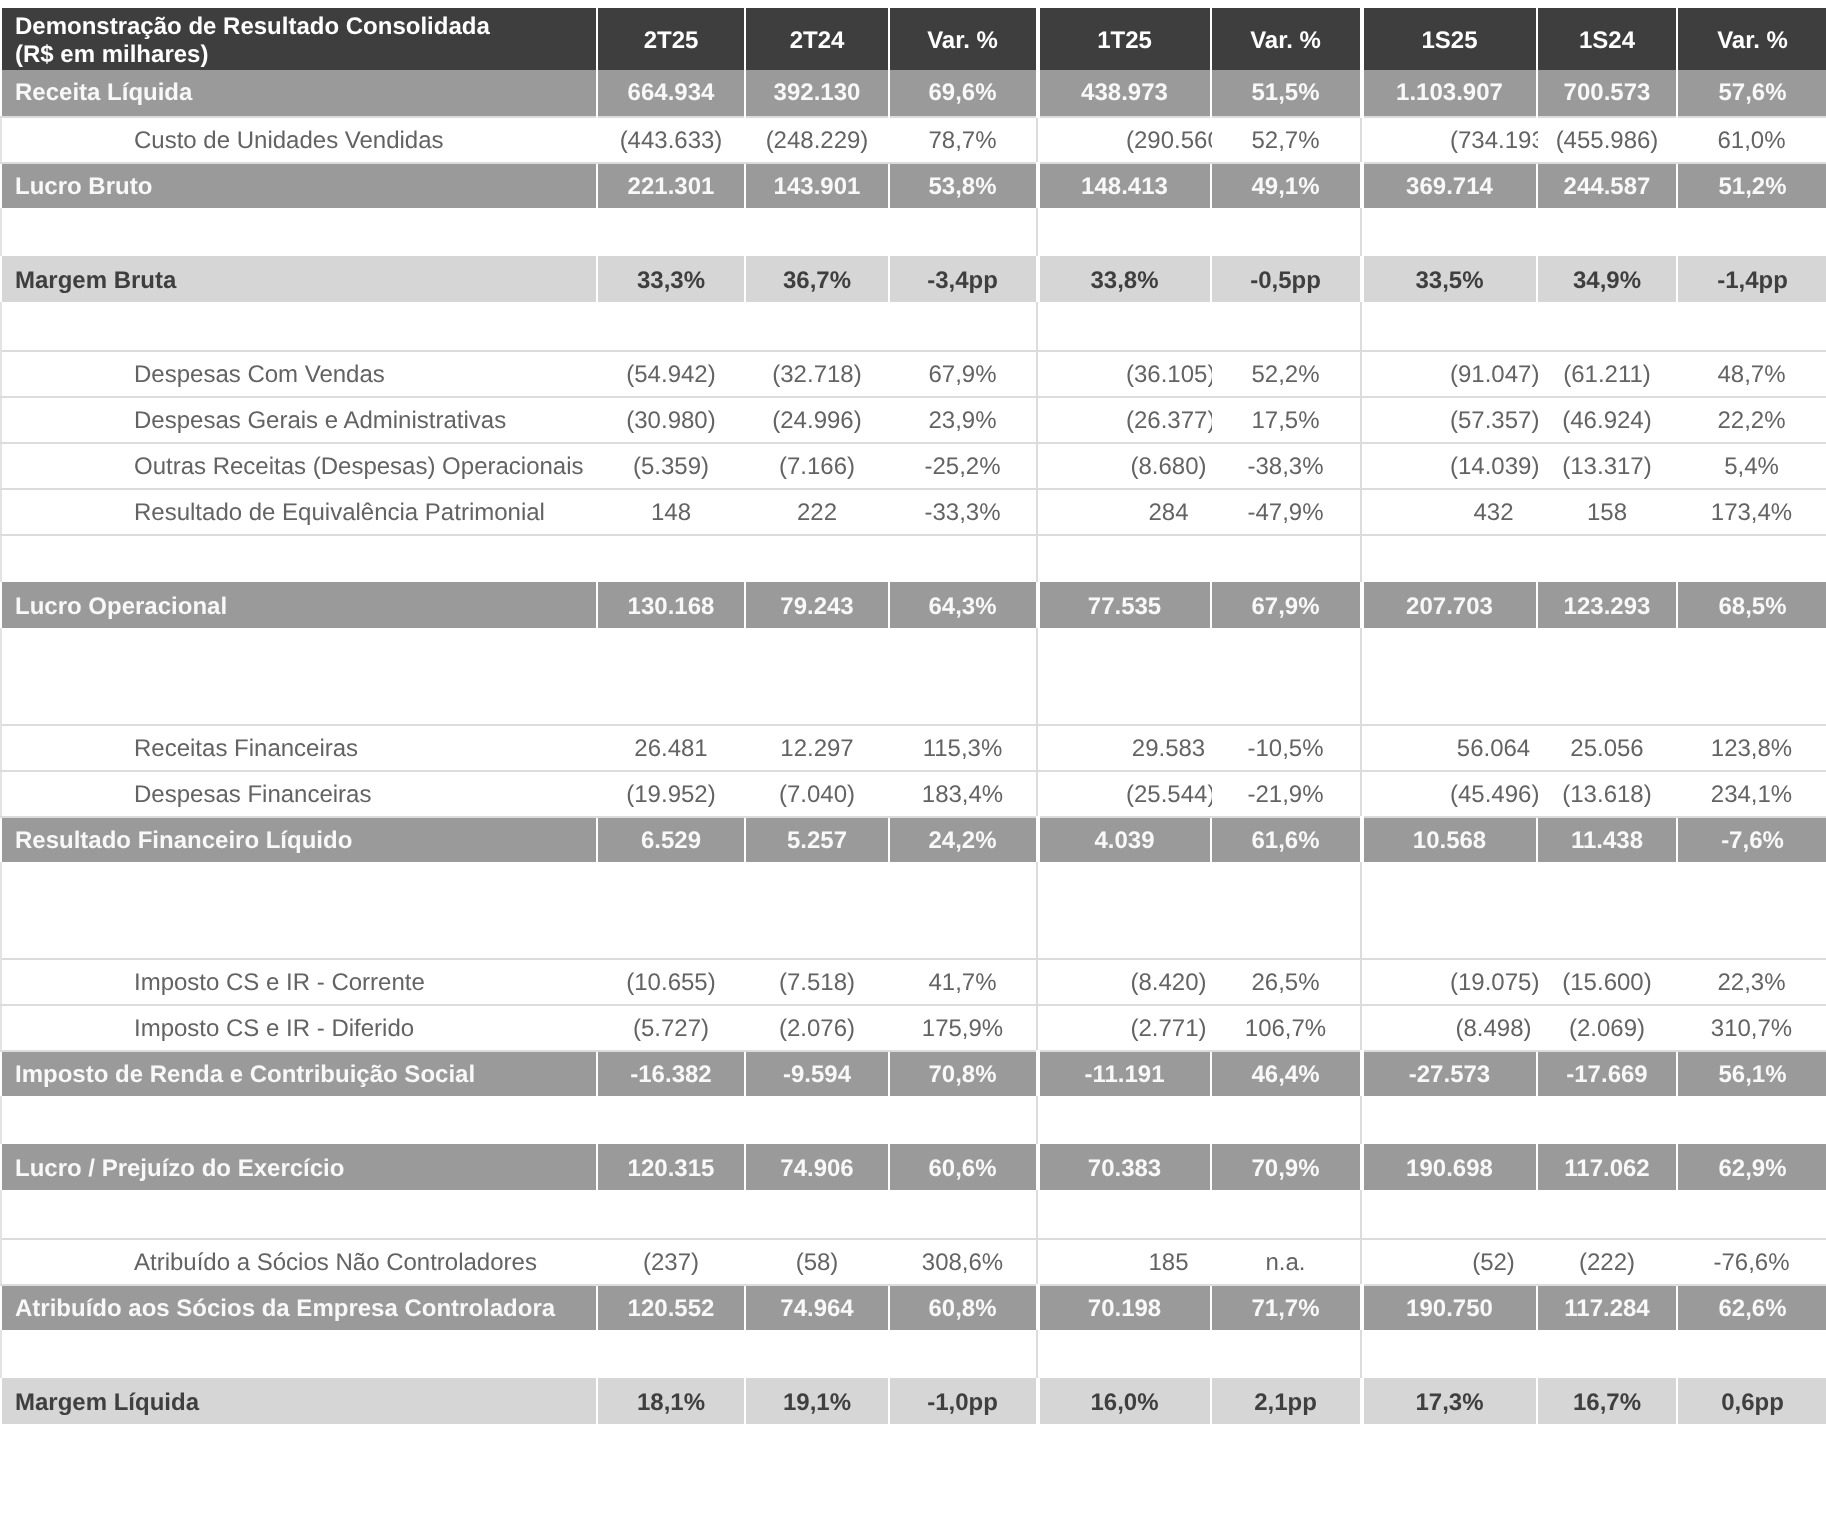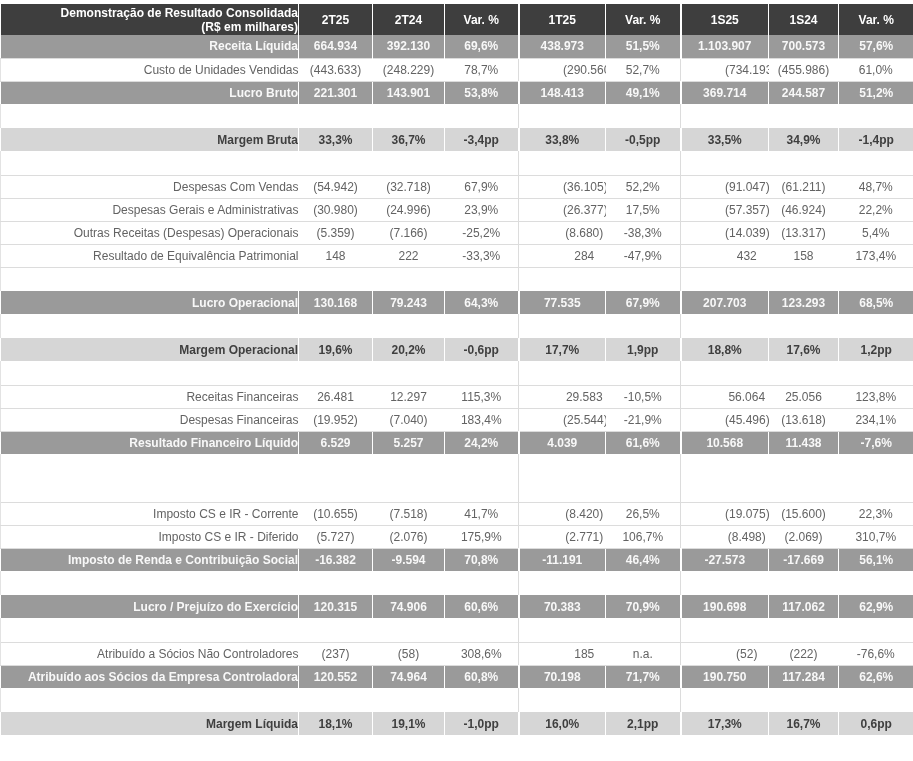--- a/index.html
+++ b/index.html
@@ -16,42 +16,42 @@
     font-family:"Liberation Sans","DejaVu Sans",sans-serif;
   }
   .wrap{padding-top:4px;}
   table{
     border-collapse:collapse;table-layout:fixed;width:913px;
   }
   th,td{
     height:23px;padding:0;font-size:12px;
     white-space:nowrap;overflow:hidden;box-sizing:border-box;
   }
-  th.label,td.label{text-align:right;padding-left:7px;}
+  th.label,td.label{text-align:left;padding-left:7px;}
   th.num,td.num{text-align:center;}
 
   
   tr.header th{
     background:var(--c-header);color:#ffffff;height:31px;
     font-weight:bold;vertical-align:middle;
   }
   tr.header th.label div{line-height:14px;font-size:12px;}
 
   
   tr.section td{background:var(--c-section);color:#f8f8f8;font-weight:bold;}
 
   
   tr.subtotal td{background:var(--c-subtotal);color:#3f3f3f;font-weight:bold;margin-left:36px;}
 
   
   tr.detail td{
     background:#ffffff;color:var(--c-detail-text);
     border-top:1px solid var(--c-line);border-bottom:1px solid var(--c-line);
   }
-  tr.detail td.label{padding-left:46px;}
+  tr.detail td.label{padding-left:66px;}
 
   
   tr.spacer td{background:#ffffff;height:24px;}
 
   
   tr.header th + th,
   tr.section td + td,
   tr.subtotal td + td{border-left:1px solid rgba(255,255,255,0.35);}
 
   
@@ -236,31 +236,20 @@
           <td class="label"></td>
           <td class="num"></td>
           <td class="num"></td>
           <td class="num"></td>
           <td class="num group"></td>
           <td class="num"></td>
           <td class="num group"></td>
           <td class="num"></td>
           <td class="num"></td>
         </tr>
-        <tr class="subtotal">
-          <td class="label">Margem Operacional</td>
-          <td class="num">19,6%</td>
-          <td class="num">20,2%</td>
-          <td class="num">-0,6pp</td>
-          <td class="num group">17,7%</td>
-          <td class="num">1,9pp</td>
-          <td class="num group">18,8%</td>
-          <td class="num">17,6%</td>
-          <td class="num">1,2pp</td>
-        </tr>
         <tr class="spacer">
           <td class="label"></td>
           <td class="num"></td>
           <td class="num"></td>
           <td class="num"></td>
           <td class="num group"></td>
           <td class="num"></td>
           <td class="num group"></td>
           <td class="num"></td>
           <td class="num"></td>

